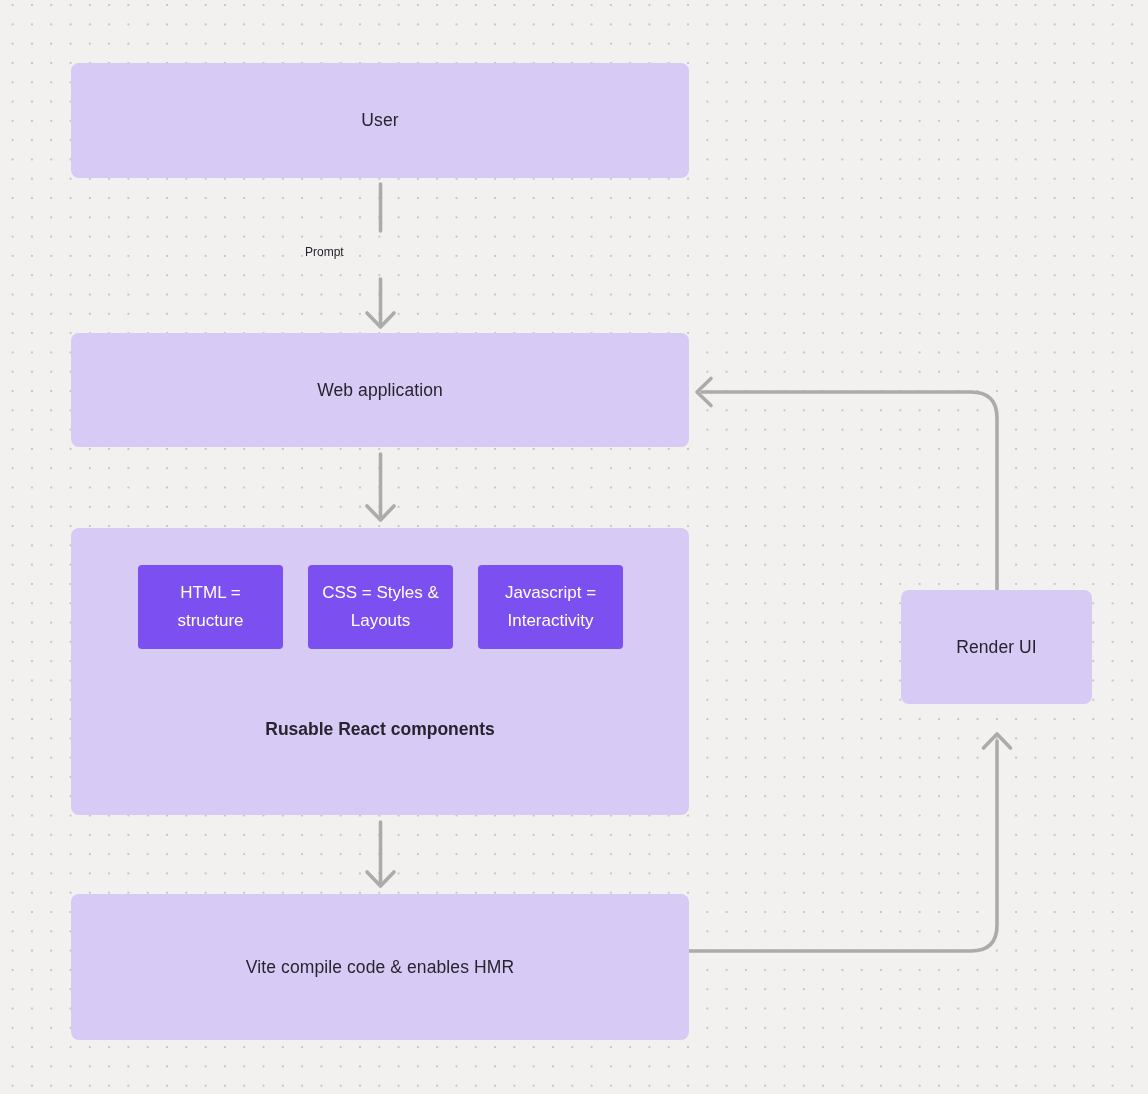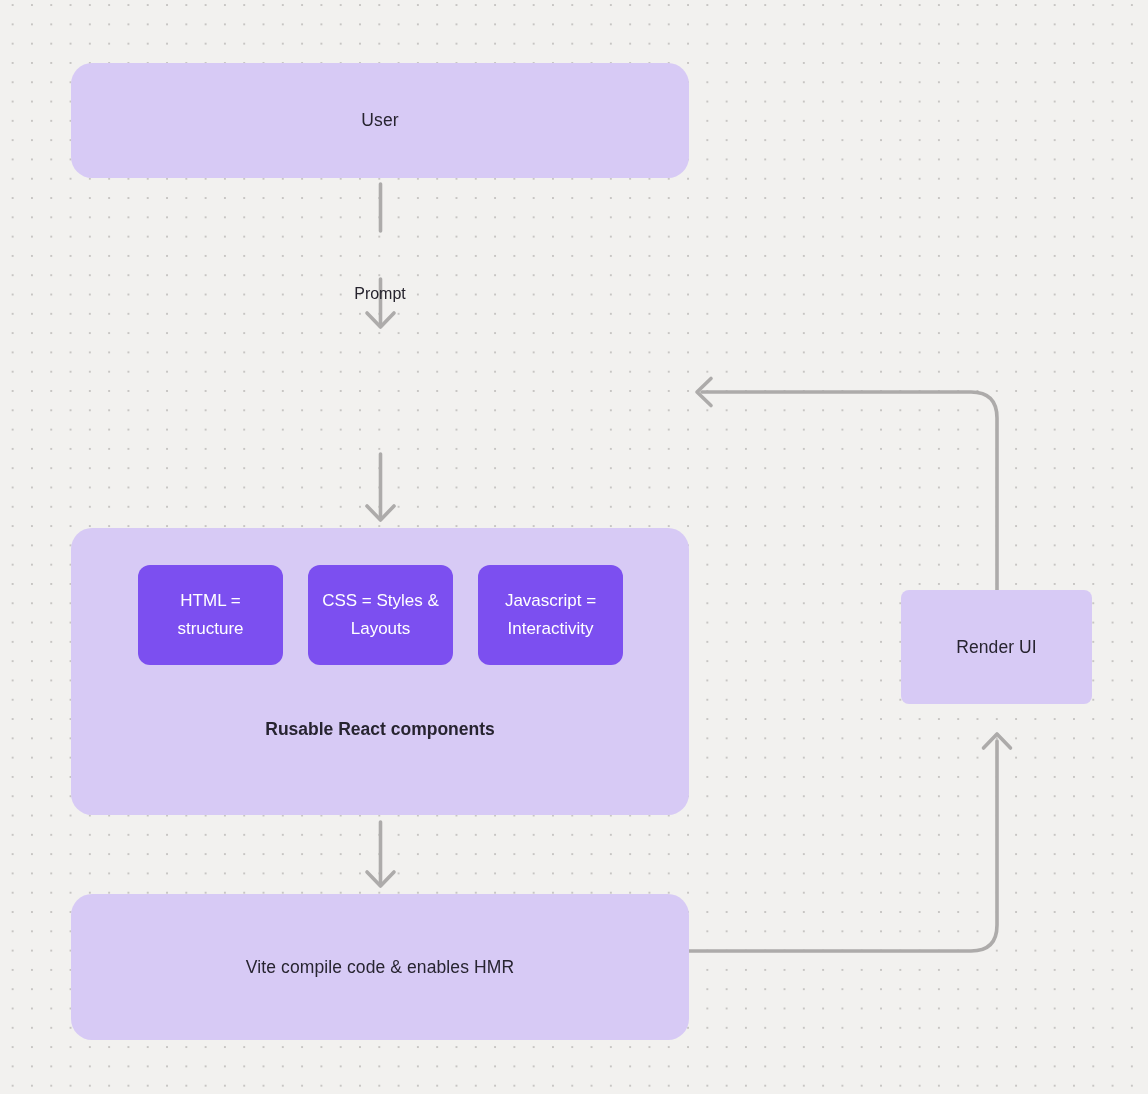--- a/index.html
+++ b/index.html
@@ -27,41 +27,41 @@
   .connectors path {
     fill: none;
     stroke: #adabaa;
     stroke-width: 3.6;
     stroke-linecap: round;
     stroke-linejoin: round;
   }
   .node {
     position: absolute;
     background: #d7caf5;
-    border-radius: 21px;
+    border-radius: 8px;
     display: flex;
     align-items: center;
     justify-content: center;
     color: #272430;
     font-size: 17.5px;
     font-weight: 500;
     letter-spacing: 0.1px;
   }
   .node-user            { left: 71px;  top: 63px;  width: 618px; height: 115px; }
   .node-web-application { left: 71px;  top: 333px; width: 618px; height: 114px; }
   .node-container       { left: 71px;  top: 528px; width: 618px; height: 287px; }
   .node-vite            { left: 71px;  top: 894px; width: 618px; height: 146px; }
   .node-render-ui       { left: 901px; top: 590px; width: 191px; height: 114px; border-radius: 8px; }
   .chip {
     position: absolute;
     width: 145px;
-    height: 100px;
+    height: 84px;
     top: 565px;
     background: #7c4ff0;
-    border-radius: 12px;
+    border-radius: 4px;
     display: flex;
     align-items: center;
     justify-content: center;
     text-align: center;
     color: #ffffff;
     font-size: 17px;
     font-weight: 500;
     line-height: 1.65;
     padding: 0 10px;
     box-sizing: border-box;
@@ -77,26 +77,24 @@
     text-align: center;
     color: #272430;
     font-size: 17.5px;
     font-weight: 700;
   }
   .edge-label {
     position: absolute;
     left: 305px;
     top: 245px;
     width: 150px;
-    text-align: center;
     color: #26232d;
-    font-size: 16px;
+    font-size: 12px;
     font-weight: 500;
     pointer-events: none;
-    margin-top: 40px;
   }
 </style>
 </head>
 <body>
 
 <div class="canvas">
 
   <svg class="connectors" viewBox="0 0 1148 1094" xmlns="http://www.w3.org/2000/svg">
 
     <path d="M380.5 184 L380.5 231"></path>
@@ -116,20 +114,23 @@
     <path d="M997 614 L997 418 Q997 392 971 392 L702 392"></path>
     <path d="M711 378.5 L697 392 L711 405.5"></path>
   </svg>
 
   <div class="node node-user">
     <span>User</span>
   </div>
 
   <div class="edge-label">Prompt</div>
 
+  <div class="node node-web-application">
+    <span>Web application</span>
+  </div>
 
   <div class="node node-container"></div>
 
   <div class="chip chip-1">
     <span>HTML = structure</span>
   </div>
   <div class="chip chip-2">
     <span>CSS = Styles &amp; Layouts</span>
   </div>
   <div class="chip chip-3">

